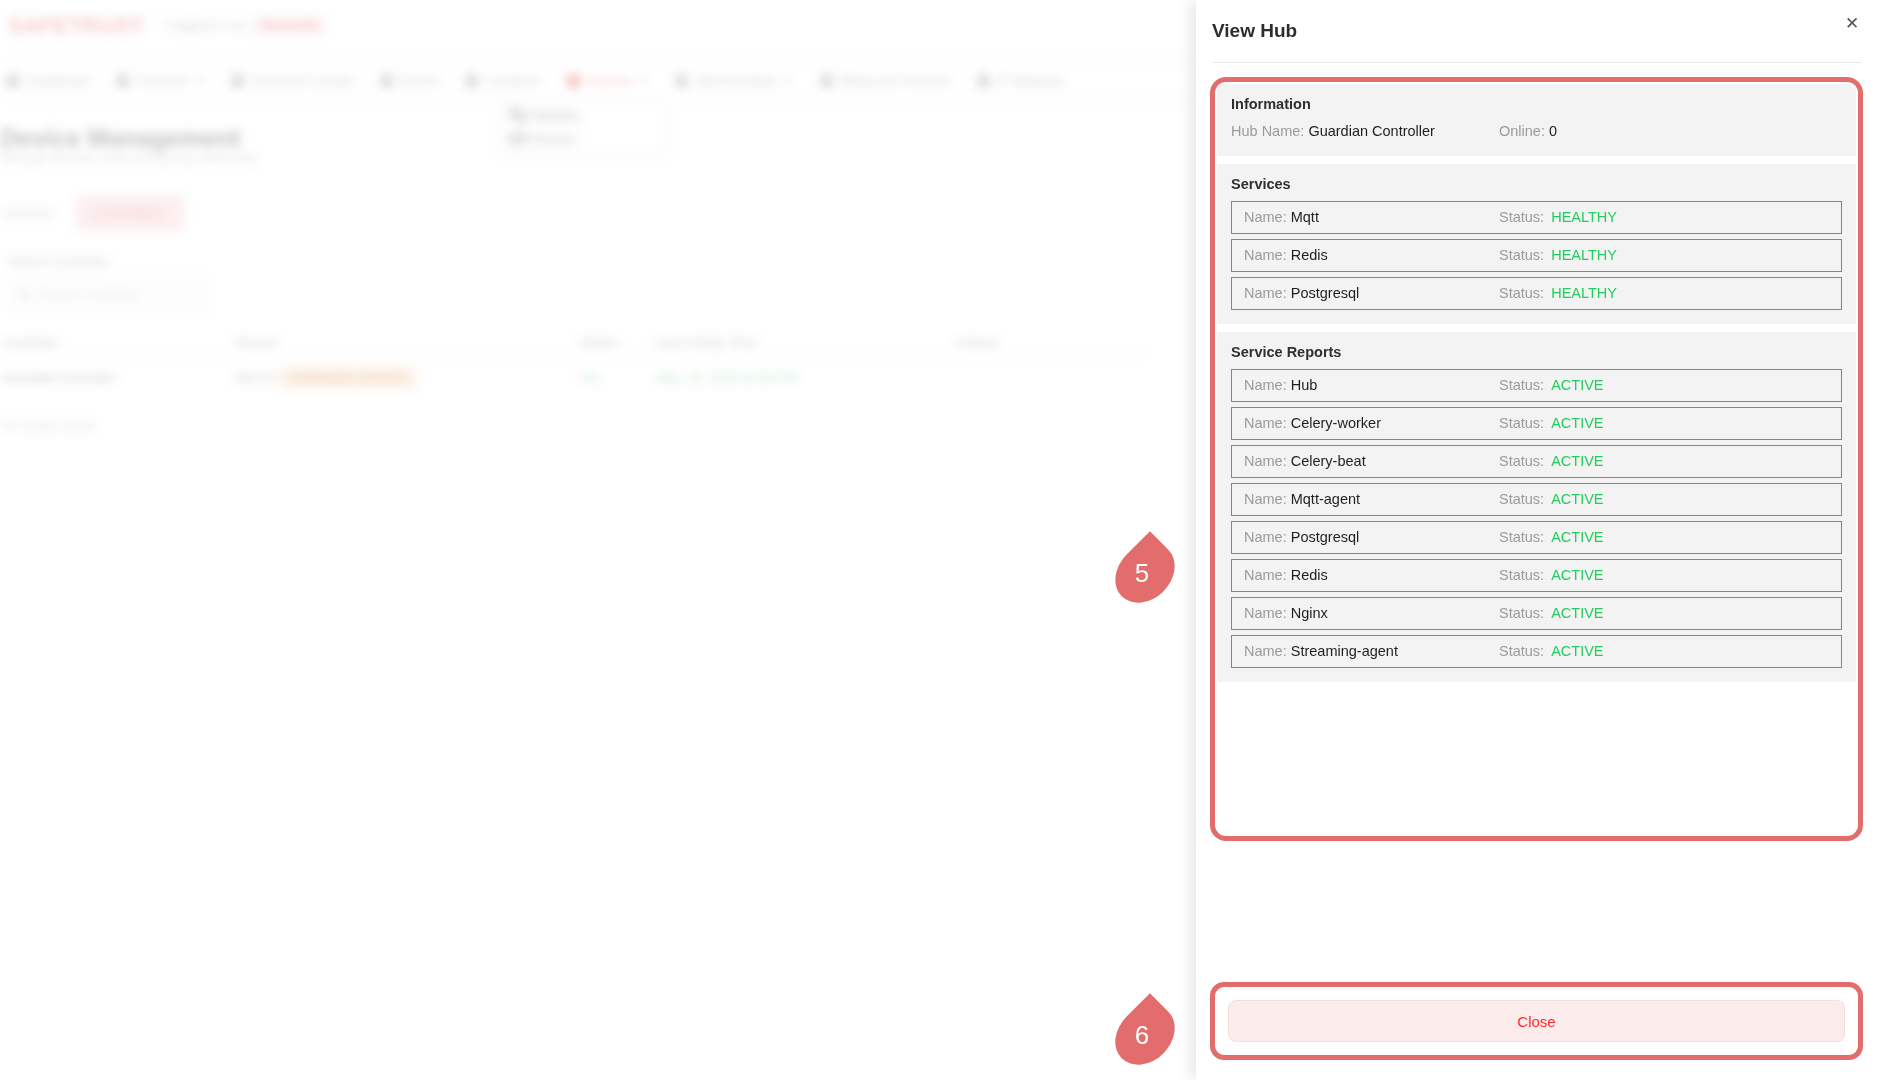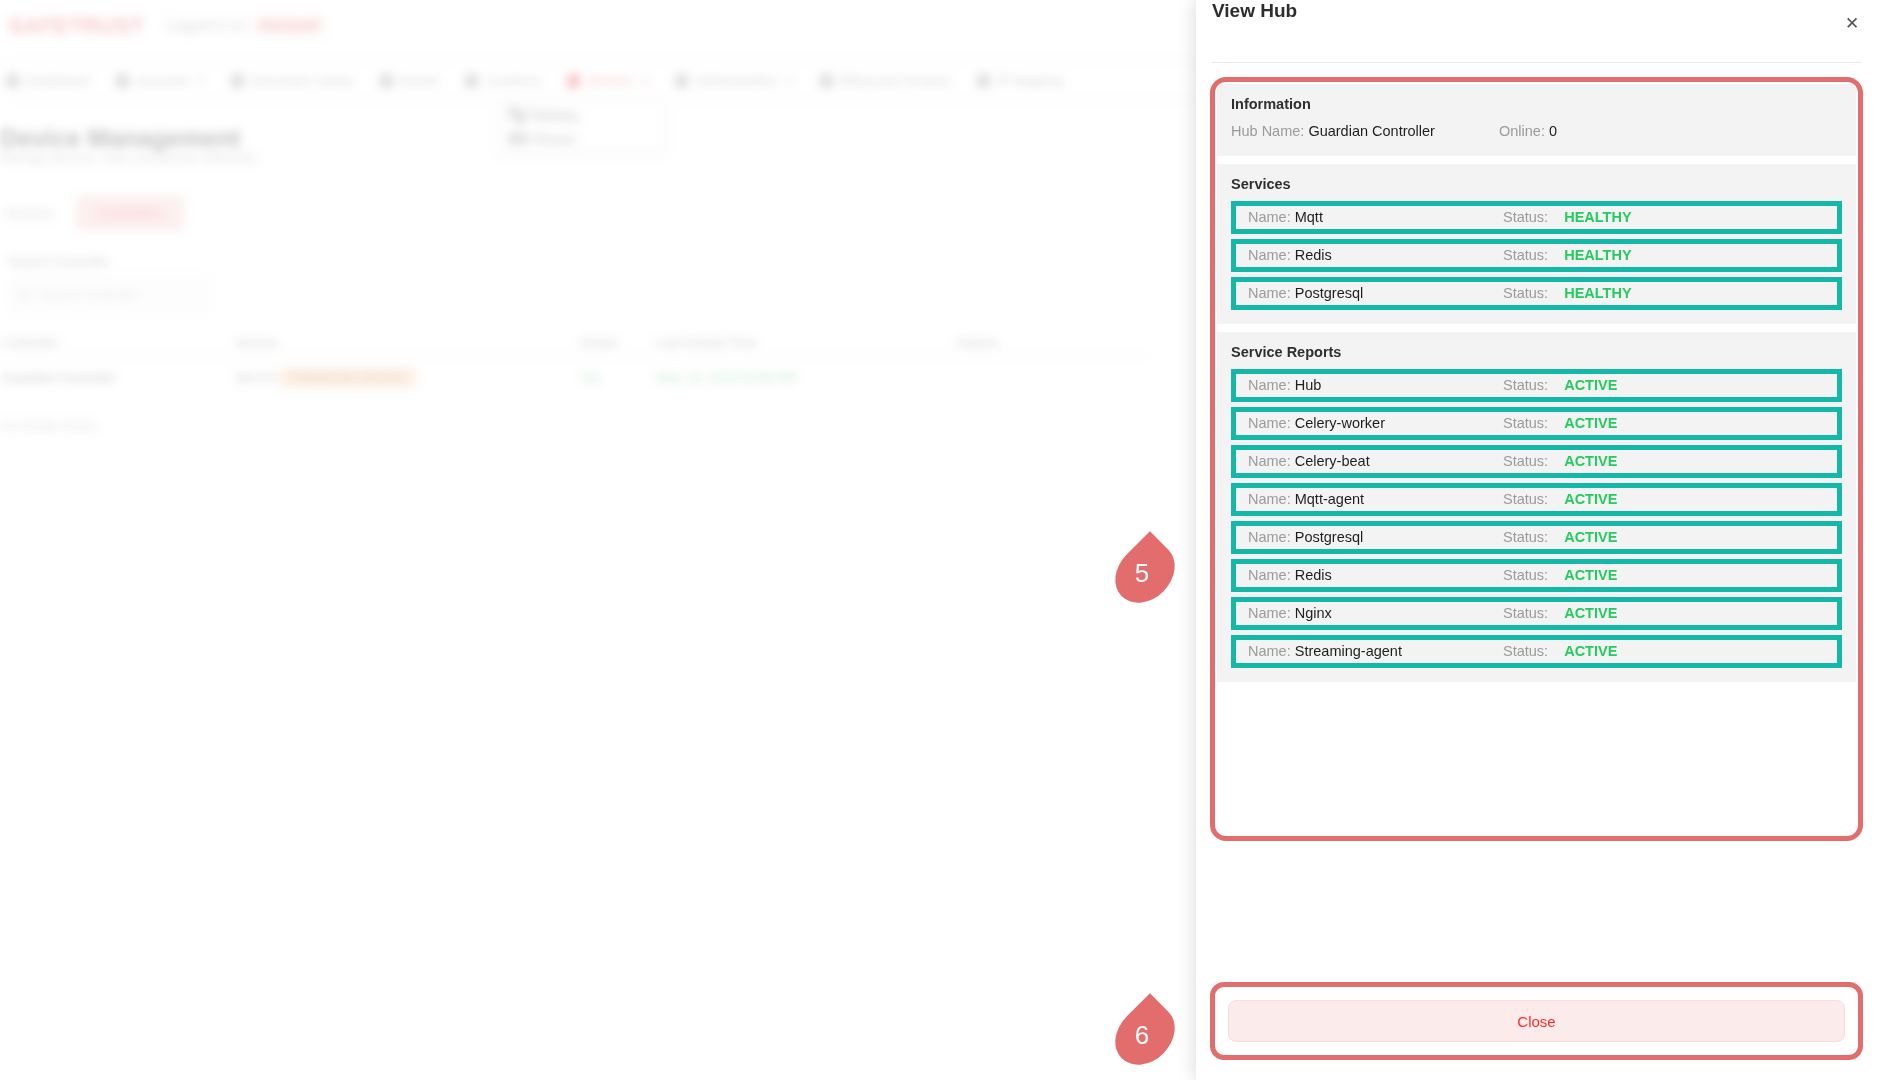--- a/index.html
+++ b/index.html
@@ -96,21 +96,21 @@
   
   #drawer {
     position: absolute; right: 0; top: 0;
     width: 681px; height: 1080px;
     background: #ffffff;
     box-shadow: -3px 0 16px rgba(0,0,0,.12);
     display: flex; flex-direction: column;
   }
   .drawer-header {
     height: 62px; flex: 0 0 62px;
-    display: flex; 
+    display: flex; align-items: center;
     padding: 0 0 0 16px;
     position: relative;
   }
   .drawer-title { font-size: 19px; font-weight: 700; color: #2d2d2d; }
   .close-x {
     position: absolute; right: 16px; top: 14px;
     width: 18px; height: 18px; cursor: pointer;
     display: flex; align-items: center; justify-content: center;
     color: #555; font-size: 17px; line-height: 1;
   }
@@ -143,29 +143,29 @@
   .kv-grid { display: grid; grid-template-columns: 258px 1fr; column-gap: 10px; row-gap: 6px; }
   .kv { font-size: 14.5px; color: #1f1f1f; line-height: 1.42; }
   .kv .k { color: #9b9b9b; }
   .kv .v { color: #1f1f1f; }
   .kv .v.danger { color: #ff1f1f; font-weight: 700; }
   .uuid-wrap { text-indent: 0; }
   .uuid-wrap .cont { display: block; padding-left: 36px; }
 
   .srow {
     display: flex; align-items: center;
-    border: 5px solid #14b8a6; background: #f3f3f3;
+    border: 1px solid #14b8a6; background: #f3f3f3;
     height: 33px; margin-bottom: 5px; padding: 0 12px;
     font-size: 14.5px;
   }
   .srow:last-child { margin-bottom: 0; }
   .srow .lbl { color: #9b9b9b; }
   .srow .name { color: #1f1f1f; margin-left: 4px; }
   .srow .scell { width: 255px; display: flex; }
-  .srow .status { font-weight: 700; margin-left: 12px; }
+  .srow .status { font-weight: 400; margin-left: 3px; }
   .status.healthy, .status.active { color: #24cc5f; }
 
   .drawer-footer {
     flex: 0 0 auto;
     padding: 6px 14px 20px 14px;
   }
   .hl-close {
     border: 5px solid #e36d6d;
     border-radius: 14px;
     padding: 13px;

